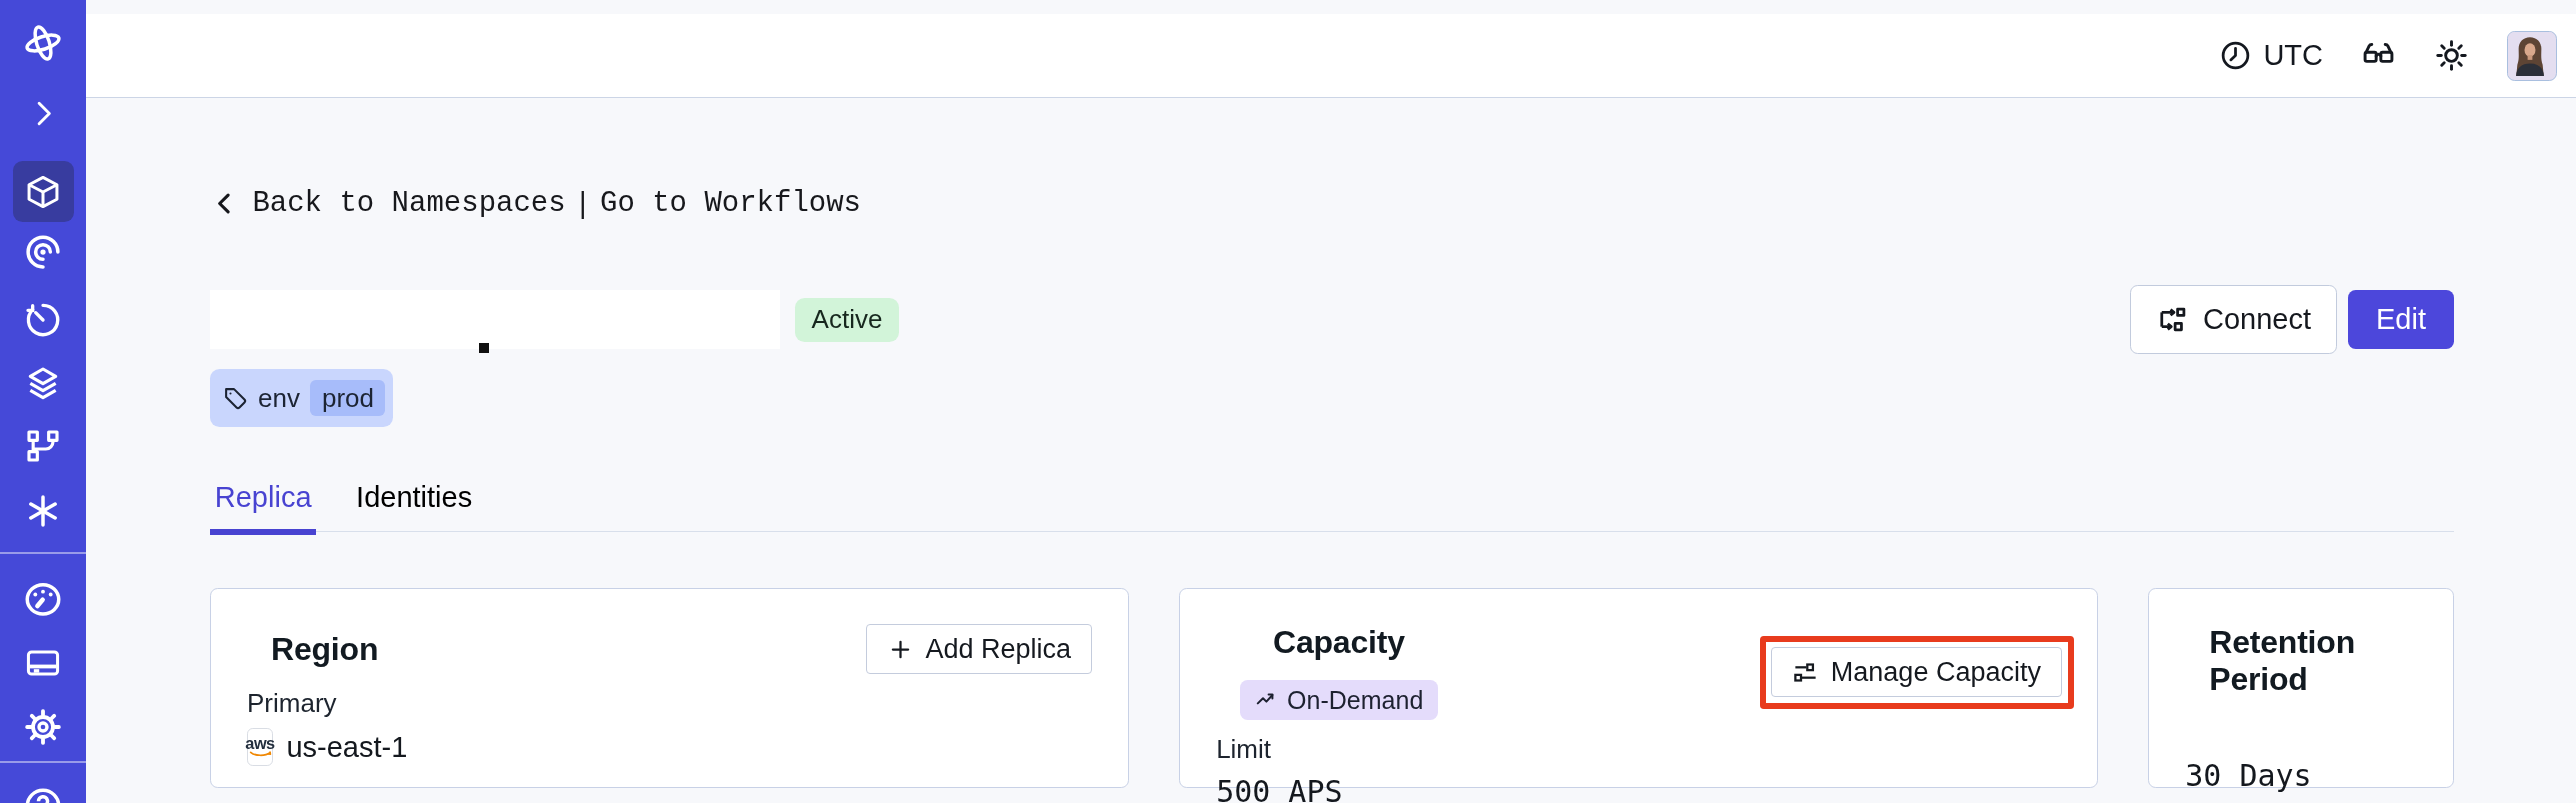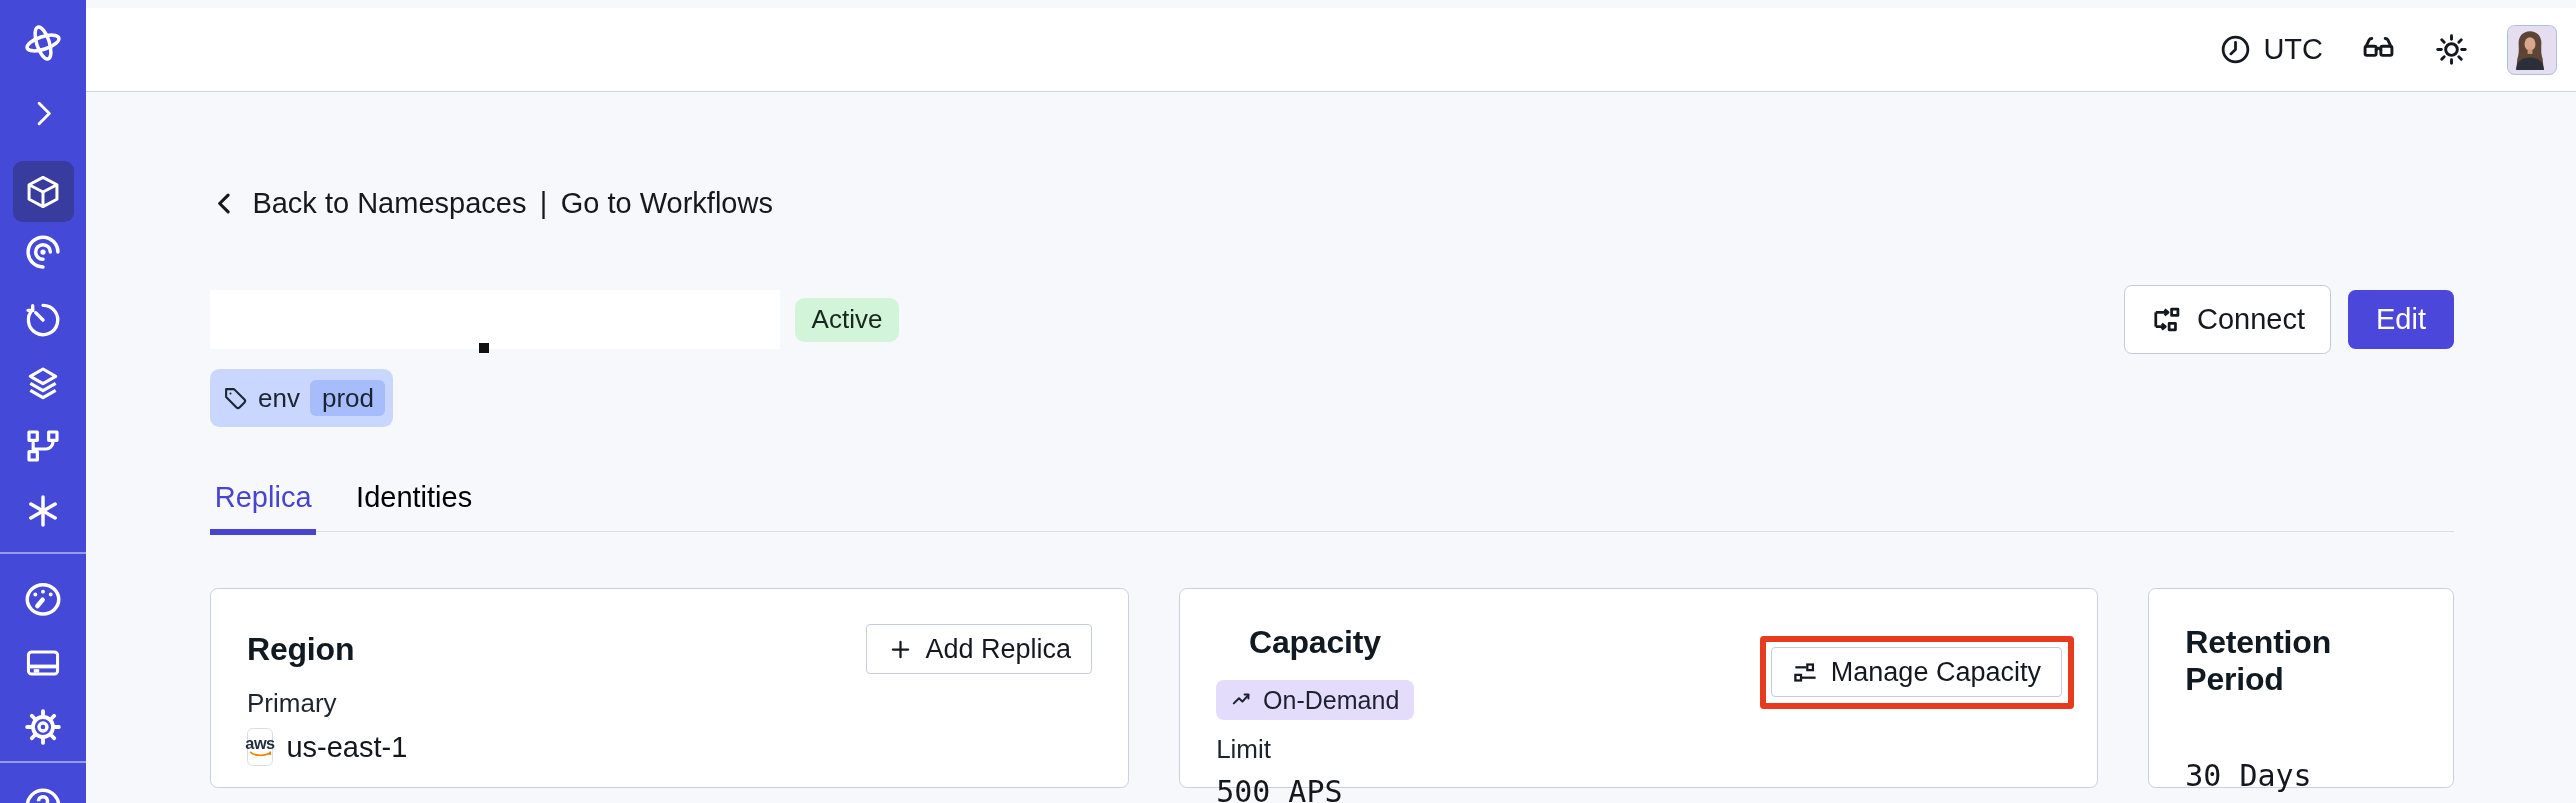--- a/index.html
+++ b/index.html
@@ -21,59 +21,59 @@
   }
   .side-sel{
     position:absolute;left:12.5px;top:161px;width:61px;height:61px;border-radius:9.6px;
     background:#383c9f;display:flex;align-items:center;justify-content:center;color:#fff;cursor:pointer;
   }
   .side-divider{
     position:absolute;left:0;width:86px;height:1.9px;background:rgba(255,255,255,0.45);
   }
   
   .topbar{
-    position:absolute;left:86px;top:8px;width:2490px;height:84px;background:#ffffff;
+    position:absolute;left:86px;top:14px;width:2490px;height:84px;background:#ffffff;
     border-bottom:1.9px solid #ccd5e6;box-sizing:border-box;
     display:flex;align-items:center;justify-content:flex-end;
     padding-right:19px;gap:38px;
   }
   .tz{display:flex;align-items:center;gap:11.5px;font-size:29px;font-weight:500;color:#14181f;cursor:pointer;}
   .top-icon{color:#14181f;cursor:pointer;}
   .avatar{
     width:48px;height:48px;border-radius:7.7px;border:1.9px solid #a9bfdf;overflow:hidden;background:#e4def0;
     cursor:pointer;flex:0 0 auto;
   }
   
   .content{
     position:absolute;left:86px;top:86px;width:2490px;height:717px;box-sizing:border-box;
     padding:0 122px 0 124px;
   }
   .breadcrumb{
     margin-top:100px;display:flex;align-items:center;gap:13.4px;
     font-size:29px;color:#17181c;line-height:35px;
   }
-  .crumb{cursor:pointer;}
+  .crumb{cursor:pointer;font-family:Liberation Mono, monospace;}
   .crumb-sep{color:#17181c;}
   
   .title-row{margin-top:67px;display:flex;align-items:center;height:63px;}
   .redacted{
     width:570px;height:59px;background:#ffffff;position:relative;
   }
   .redacted .dot{position:absolute;left:269px;bottom:-3.8px;width:9.6px;height:9.6px;background:#111;}
   .badge-active{
     margin-left:15.3px;height:44px;display:flex;align-items:center;padding:0 16.3px;
     background:#d2f4d9;color:#17271e;border-radius:9.6px;font-size:26px;
   }
   .btn-connect{
     margin-left:auto;height:69px;display:flex;align-items:center;gap:14.4px;padding:0 25px;
     background:#ffffff;border:1.9px solid #c2cbdd;border-radius:7.7px;box-sizing:border-box;
     font-size:29px;font-weight:500;color:#15181e;cursor:pointer;
   }
   .btn-edit{
-    margin-left:17px;height:59px;display:flex;align-items:center;padding:0 28px;
+    margin-left:11px;height:59px;display:flex;align-items:center;padding:0 28px;
     background:#4c47db;border:none;border-radius:7.7px;
     font-size:29px;font-weight:500;color:#ffffff;cursor:pointer;
   }
   
   .tag-row{margin-top:18px;display:flex;}
   .tag-pill{
     height:58px;display:flex;align-items:center;gap:10.5px;padding:0 7.7px 0 12.5px;
     background:#c9d6fd;border-radius:9.6px;color:#1c2433;font-size:26px;
   }
   .tag-inner{
@@ -91,21 +91,21 @@
     content:"";position:absolute;left:0;right:0;bottom:-3.8px;height:5.8px;background:#4843d1;
   }
   
   .cards{margin-top:56px;display:flex;gap:50px;}
   .card{
     background:#ffffff;border:1.9px solid #c8d1e6;border-radius:7.7px;box-sizing:border-box;
     height:200px;padding:35px 36px;
   }
   .card-region,.card-capacity{width:920px;}
   .card-retention{width:306px;}
-  .card-head{display:flex;align-items:center;min-height:50px;}
+  .card-head{display:flex;align-items:center;min-height:50px;margin-left:24px;}
   .card-title{font-size:32px;font-weight:600;color:#121a21;letter-spacing:-0.2px;}
   .head-left{display:flex;align-items:center;gap:19px;flex-direction:column;}
   .btn-card{
     margin-left:auto;height:50px;display:flex;align-items:center;gap:11.5px;padding:0 20px;
     background:#ffffff;border:1.9px solid #c4ccdd;border-radius:4px;box-sizing:border-box;
     font-size:27px;color:#15191f;cursor:pointer;white-space:nowrap;
   }
   .annotation{
     margin:-12.5px -12.5px -12.5px auto;border:6.7px solid #e83b1d;border-radius:3.8px;padding:5.8px;
   }

